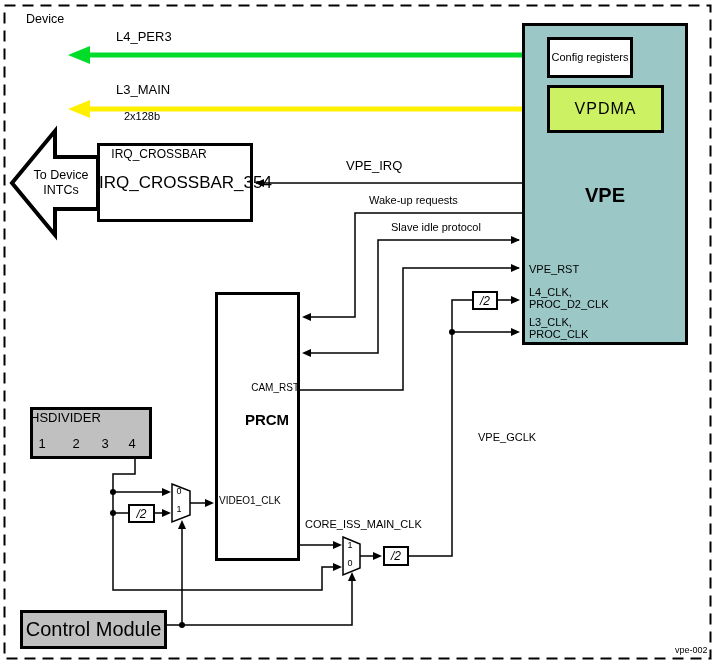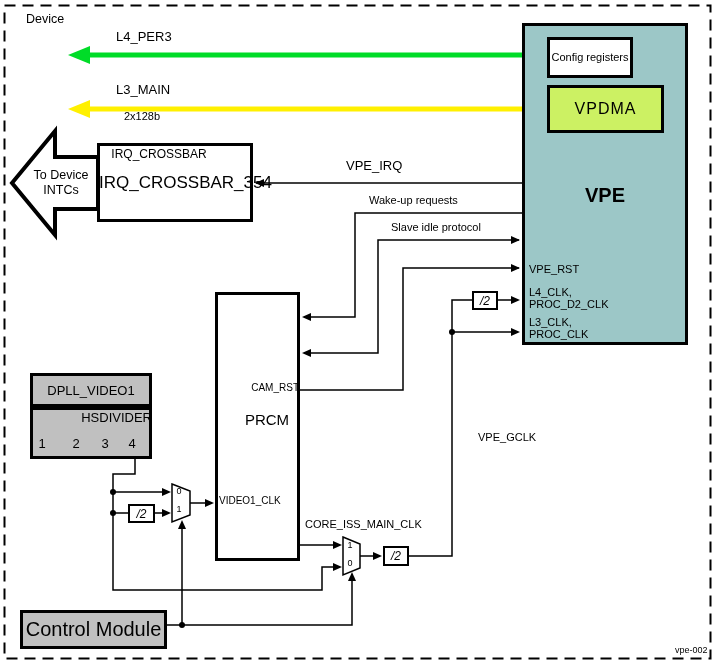--- a/index.html
+++ b/index.html
@@ -18,26 +18,26 @@
        font-size:12px;font-style:italic;line-height:12px;}
   .muxlbl{position:absolute;font-size:9px;line-height:9px;width:10px;text-align:center;}
   #vpe-box{left:522px;top:23px;width:166px;height:322px;background:#9cc7c7;}
   #vpe-title{left:522px;top:189px;width:166px;text-align:center;font-size:20px;font-weight:bold;}
   #config-box{left:547px;top:37px;width:86px;height:41px;font-size:11px;line-height:13px;}
   #vpdma-box{left:547px;top:85px;width:117px;height:48px;font-size:16px;letter-spacing:1px;}
   #irq-box{left:97px;top:143px;width:156px;height:79px;}
   #irq-title{left:81px;top:148px;width:156px;text-align:center;font-size:12px;}
   #irq-inst{left:99px;top:177px;width:150px;text-align:right;font-size:17px;}
   #prcm-box{left:215px;top:292px;width:85px;height:269px;}
-  #prcm-title{left:215px;top:414px;width:104px;text-align:center;font-size:15px;font-weight:normal;}
+  #prcm-title{left:215px;top:414px;width:104px;text-align:center;font-size:15px;font-weight:bold;}
   #cam-rst{left:215px;top:382px;width:84px;text-align:right;font-size:10px;}
   #video1-clk{left:219px;top:495px;font-size:10px;}
   #dpll-box{left:30px;top:373px;width:122px;height:34px;font-size:13px;}
   #hsd-box{left:30px;top:407px;width:122px;height:52px;}
-  #hsd-title{left:30px;top:412px;width:122px;text-align:right;font-size:13px;}
+  #hsd-title{left:30px;top:412px;width:122px;text-align:left;font-size:13px;}
   .hsd-num{position:absolute;top:436px;width:12px;text-align:center;font-size:13px;}
   #ctrl-box{left:20px;top:610px;width:147px;height:39px;font-size:20px;}
   #to-device-lbl{left:24px;top:168px;width:74px;text-align:center;font-size:12.5px;line-height:15px;}
   #device-lbl{left:26px;top:13px;font-size:12.5px;}
   #l4-lbl{left:116px;top:31px;font-size:13px;}
   #l3-lbl{left:116px;top:84px;font-size:13px;}
   #l3-width{left:124px;top:110px;}
   #vpe-irq-lbl{left:346px;top:160px;font-size:13px;}
   #wakeup-lbl{left:369px;top:194px;}
   #slave-lbl{left:391px;top:221px;}
@@ -144,21 +144,20 @@
 
   <div class="box" id="irq-box"></div>
   <div class="lbl" id="irq-title">IRQ_CROSSBAR</div>
   <div class="lbl" id="irq-inst">IRQ_CROSSBAR_354</div>
 
   <div class="box" id="prcm-box"></div>
   <div class="lbl" id="prcm-title">PRCM</div>
   <div class="lbl" id="cam-rst">CAM_RST</div>
   <div class="lbl" id="video1-clk">VIDEO1_CLK</div>
 
-  <div class="box graybox" id="dpll-box">DPLL_VIDEO1</div>
   <div class="box graybox" id="hsd-box"></div>
   <div class="lbl" id="hsd-title">HSDIVIDER</div>
   <div class="hsd-num" style="left:36px;">1</div>
   <div class="hsd-num" style="left:70px;">2</div>
   <div class="hsd-num" style="left:99px;">3</div>
   <div class="hsd-num" style="left:126px;">4</div>
 
   <div class="divbox" style="left:128px;top:504px;width:27px;height:19px;">/2</div>
   <div class="divbox" style="left:383px;top:546px;width:26px;height:20px;">/2</div>
   <div class="divbox" style="left:472px;top:291px;width:26px;height:19px;">/2</div>

